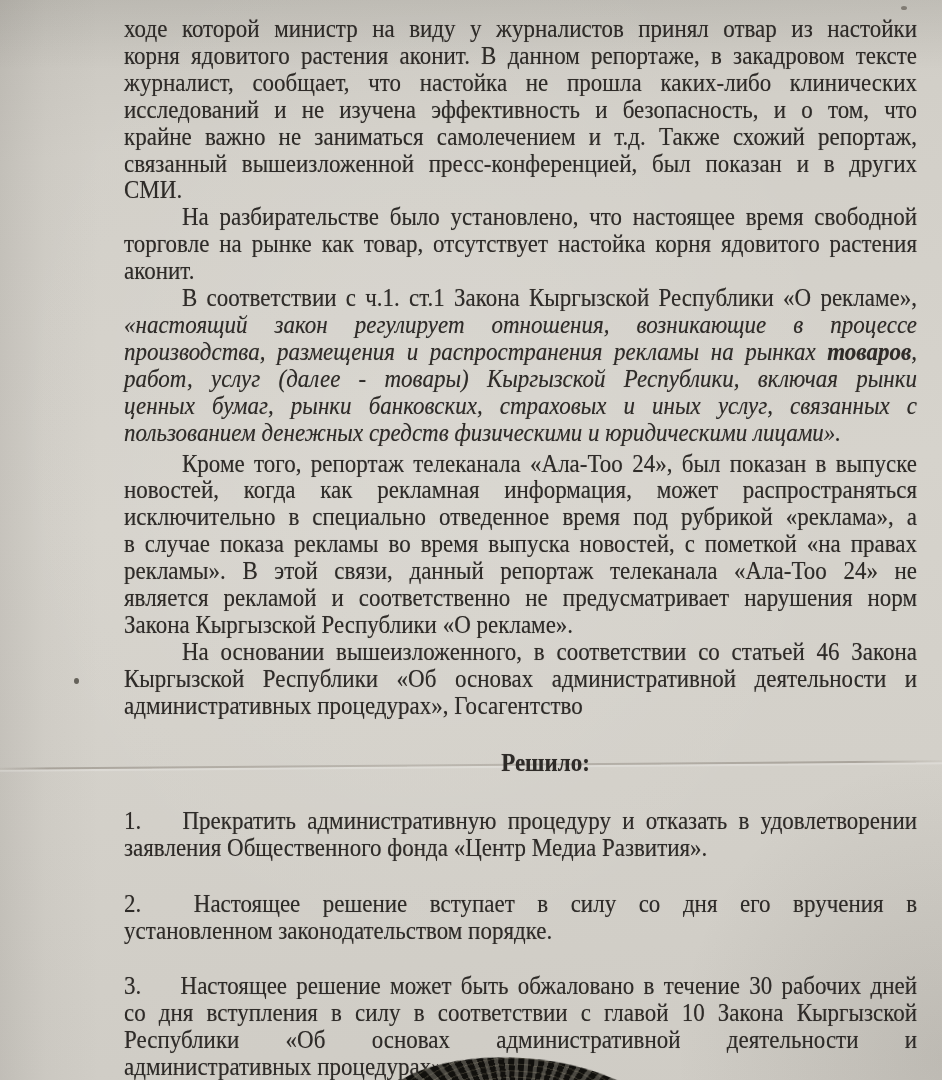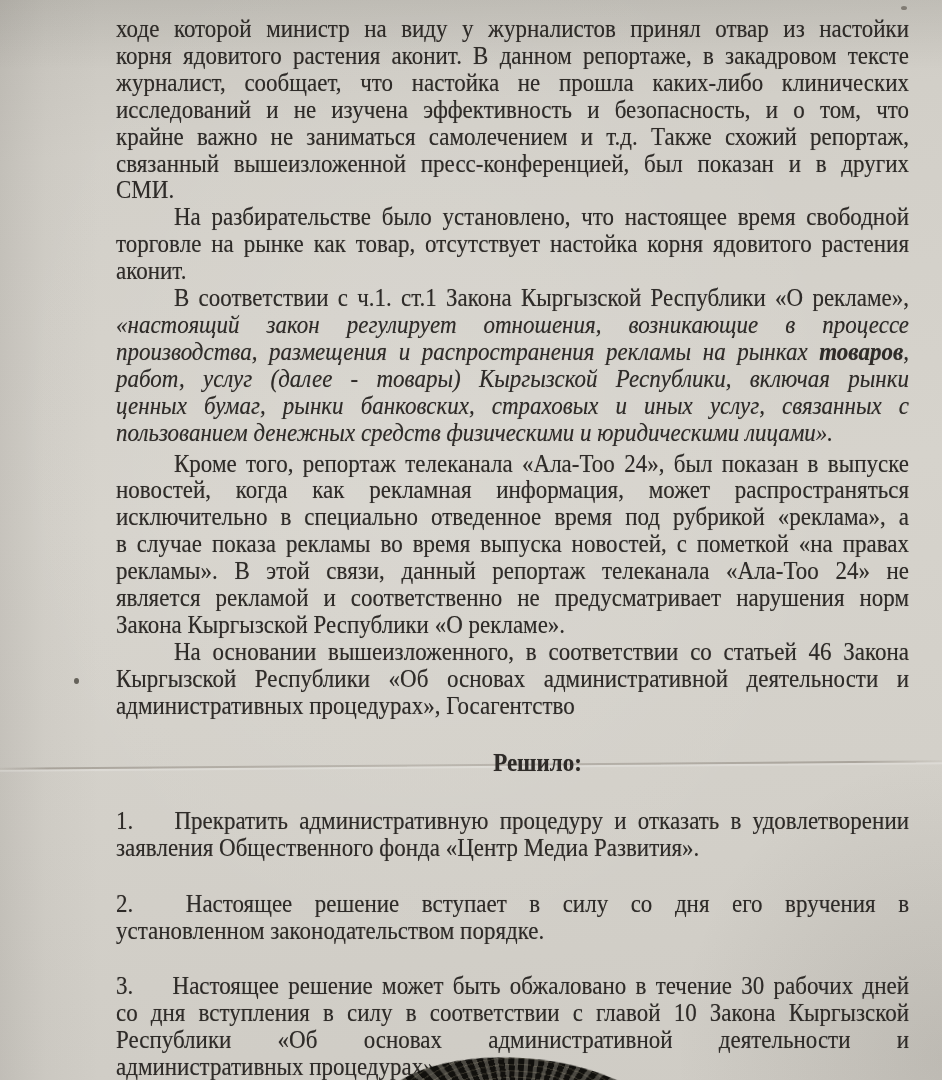--- a/index.html
+++ b/index.html
@@ -7,21 +7,21 @@
     position:relative;width:942px;height:1080px;overflow:hidden;
     font-family:"Liberation Serif","DejaVu Serif",serif;
     color:#2e2b28;
     background:
       radial-gradient(ellipse at 100% 98%, rgba(70,65,58,0.13), transparent 20%),
       linear-gradient(90deg, rgba(60,55,50,0.10) 0px, rgba(60,55,50,0.03) 45px, rgba(60,55,50,0) 100px),
       linear-gradient(180deg, rgba(70,70,62,0.10) 0px, rgba(70,70,62,0) 70px),
       radial-gradient(ellipse at 45% 40%, rgba(255,255,255,0.10), transparent 60%),
       linear-gradient(175deg,#c9c6bf 0%,#d2cfc8 14%,#d6d3cc 46%,#d3d0c9 72%,#cfccc5 100%);
   }
-  .textcol{position:absolute;left:116px;top:16px;width:793px;font-size:23px;line-height:26.9px;z-index:3;
+  .textcol{position:absolute;left:124px;top:16px;width:793px;font-size:23px;line-height:26.9px;z-index:3;
     text-shadow:0 0 0.7px rgba(46,43,40,0.45);}
   .line{text-align:justify;text-align-last:justify;transform:scaleY(1.12);}
   .line.l{text-align:left;text-align-last:left;}
   .line.jf{text-indent:58px;}
   .line.ji,.line.li{font-style:italic;}
   .line.li{text-align:left;text-align-last:left;}
   .line.h{text-align:center;text-align-last:center;font-weight:bold;padding-left:50px;}
   .line .b{font-weight:bold;}
   .line .tab{display:inline-block;width:30px;}
   .crease{

